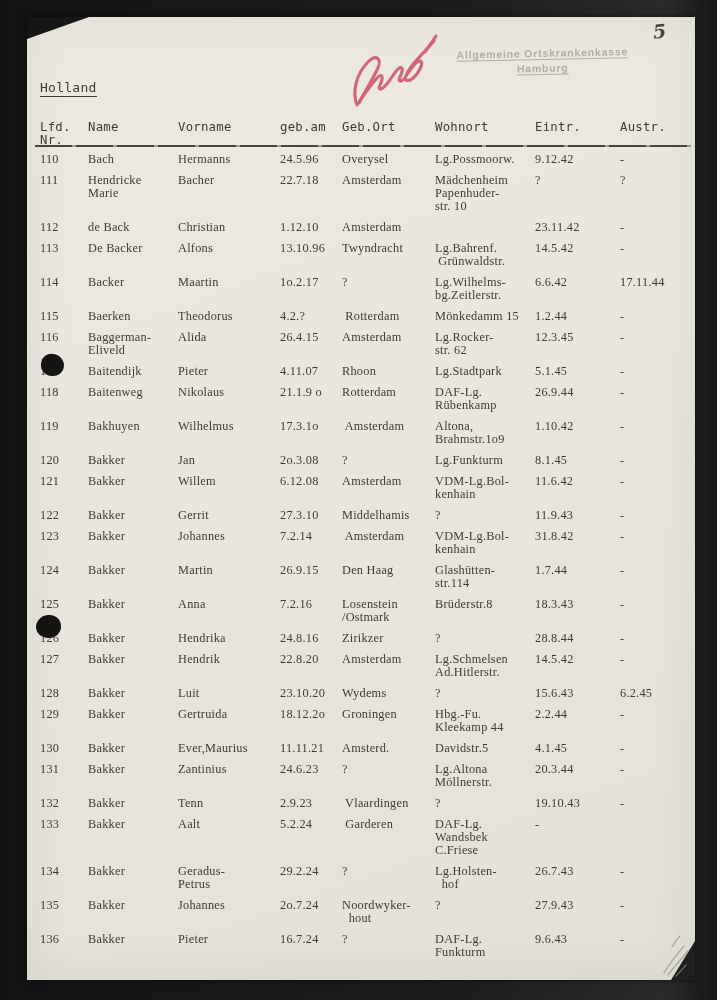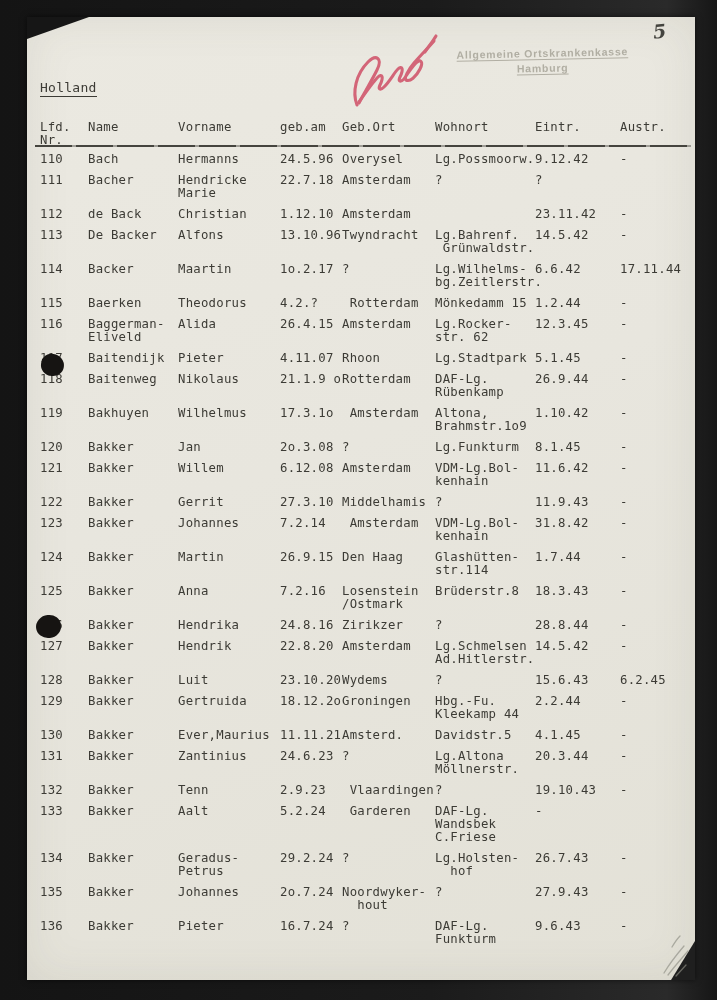--- a/index.html
+++ b/index.html
@@ -36,20 +36,21 @@
   }
   .hcell { white-space:pre; }
   #header-rule {
     position:absolute; left:8px; top:128px; width:656px; height:2px;
     background:repeating-linear-gradient(90deg,#45443e 0 37px, rgba(69,68,62,.45) 37px 41px);
   }
   #rows { position:absolute; left:13px; top:136px; }
   .row {
     display:grid; grid-template-columns:48px 90px 102px 62px 93px 100px 85px 70px;
     margin-bottom:8px;
+    font-family:Liberation Serif, serif;
   }
   .cell { white-space:pre; }
   
   #stamp {
     position:absolute; left:408px; top:29px; width:215px;
     text-align:center; transform:rotate(-1.2deg);
     font-family:"Liberation Sans", sans-serif; font-weight:bold;
     color:#a3a094; opacity:.8; font-size:10.5px; line-height:15px; letter-spacing:.8px;
   }
   #stamp .stline { text-decoration:underline; text-underline-offset:2px; text-decoration-thickness:1px; }
@@ -112,25 +113,28 @@
           <span class="cell">Bach</span>
           <span class="cell">Hermanns</span>
           <span class="cell">24.5.96</span>
           <span class="cell">Overysel</span>
           <span class="cell">Lg.Possmoorw.</span>
           <span class="cell">9.12.42</span>
           <span class="cell">-</span>
         </div>
         <div class="row">
           <span class="cell">111</span>
-          <span class="cell">Bacher</span>
           <span class="cell">Hendricke
 Marie</span>
+          <span class="cell">Bacher</span>
           <span class="cell">22.7.18</span>
           <span class="cell">Amsterdam</span>
+          <span class="cell">Mädchenheim
+Papenhuder-
+str. 10</span>
           <span class="cell">?</span>
           <span class="cell">?</span>
         </div>
         <div class="row">
           <span class="cell">112</span>
           <span class="cell">de Back</span>
           <span class="cell">Christian</span>
           <span class="cell">1.12.10</span>
           <span class="cell">Amsterdam</span>
           <span class="cell"></span>

